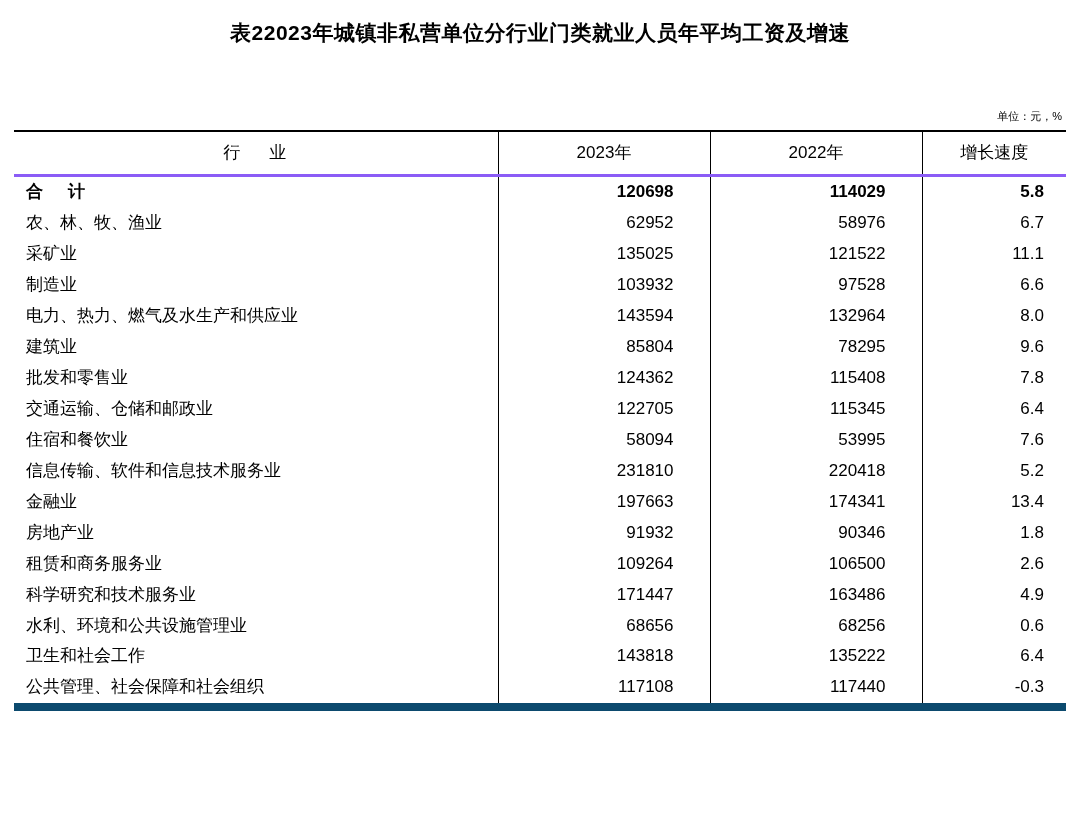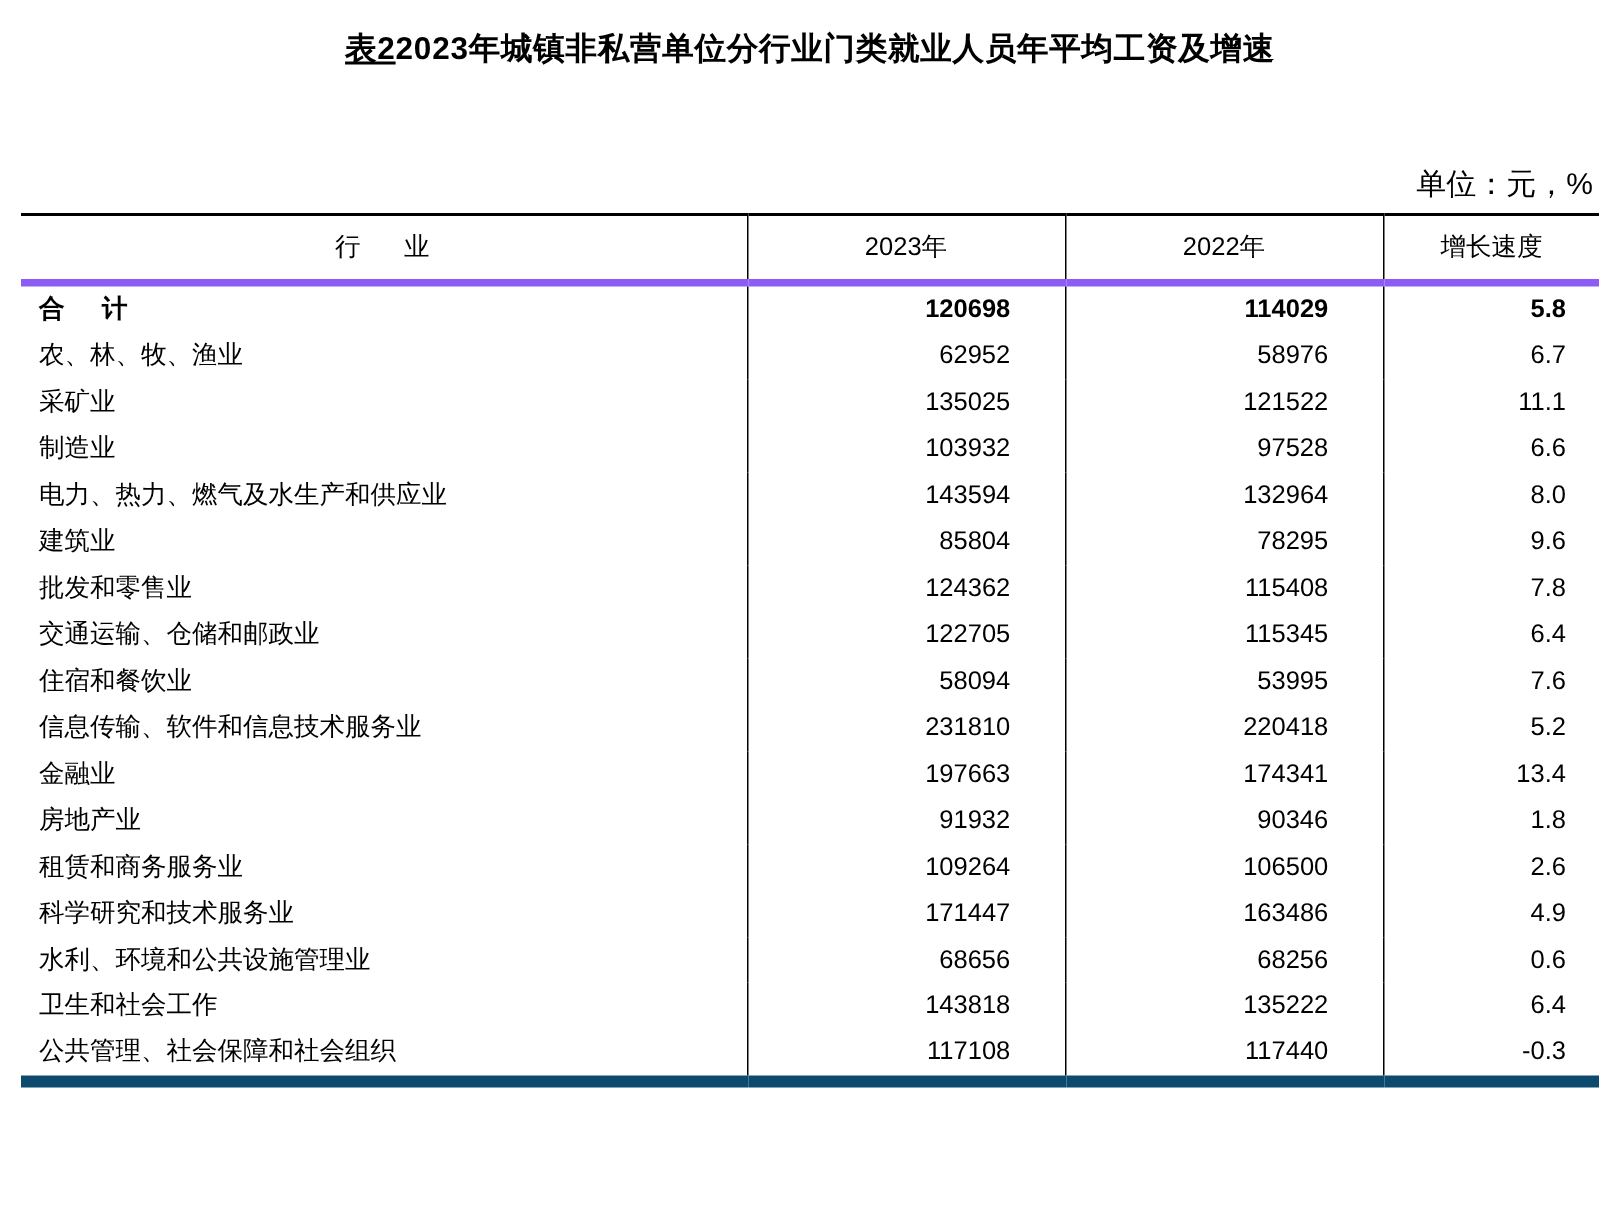--- a/index.html
+++ b/index.html
@@ -25,46 +25,45 @@
     text-align: center;
     font-weight: bold;
     font-size: 21px;
     letter-spacing: 0.5px;
     margin-top: 18px;
     margin-bottom: 0;
     line-height: 1.4;
   }
   .title .title-num {
     margin-right: 0;
-    text-decoration: underline;
   }
   .unit-line {
     text-align: right;
-    font-size: 20px;
+    font-size: 11px;
     margin-top: 62px;
     margin-right: 4px;
     margin-bottom: 6px;
   }
   table.data {
     width: 100%;
     border-collapse: collapse;
     font-size: 17px;
     table-layout: fixed;
   }
   table.data col.c-industry { width: 484px; }
   table.data col.c-y2023 { width: 212px; }
   table.data col.c-y2022 { width: 212px; }
   table.data col.c-growth { width: 144px; }
 
   table.data thead th {
     font-weight: normal;
     font-size: 17px;
     padding: 9px 0 10px 0;
     border-top: 2px solid #000;
-    border-bottom: 5px solid #8b5cf6;
+    border-bottom: 3px solid #8b5cf6;
     text-align: center;
     vertical-align: middle;
   }
   table.data thead th.industry-head {
     letter-spacing: 6px;
     padding-left: 4px;
   }
   table.data thead th.sep,
   table.data tbody td.sep {
     border-left: 1px solid #000;

